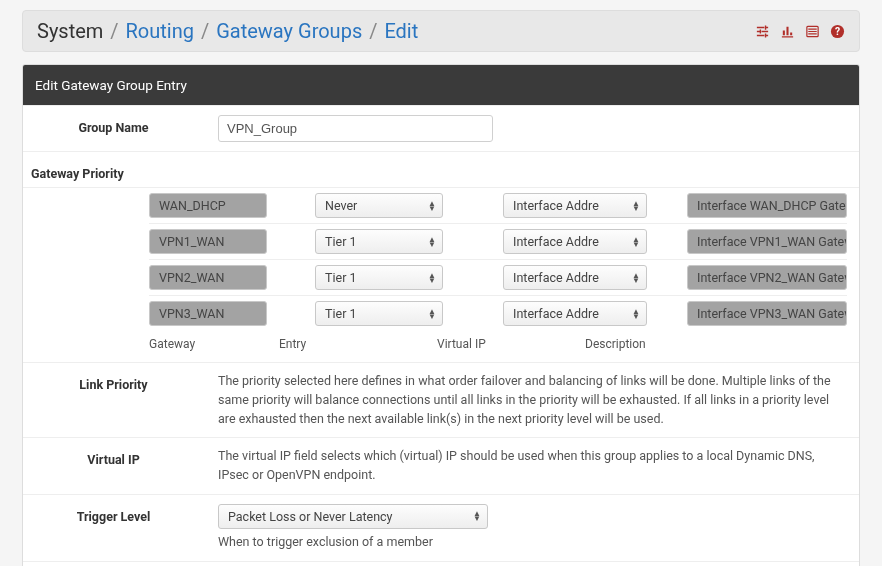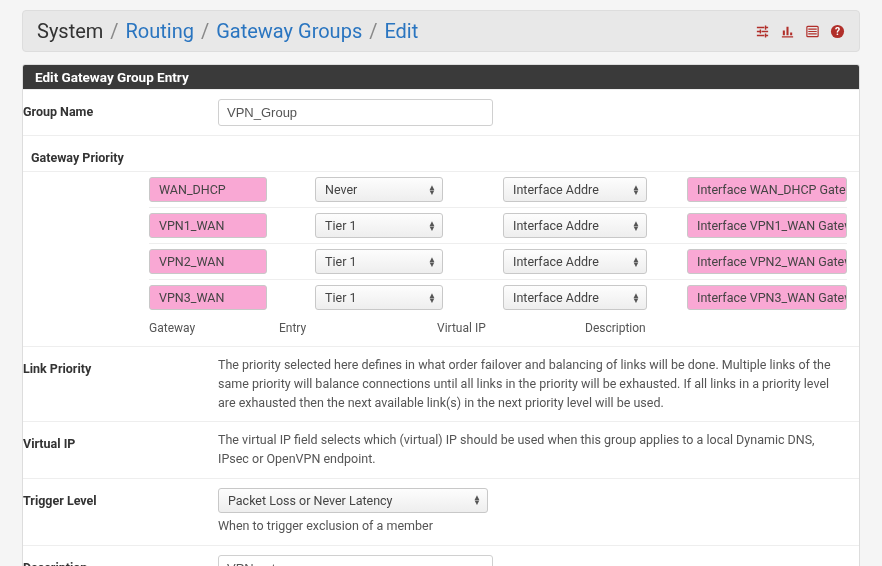--- a/index.html
+++ b/index.html
@@ -23,30 +23,30 @@
   .breadcrumb .sep { color: #888; margin: 0 2px; }
   .breadcrumb .root { color: #333; }
   .breadcrumb a { color: #2a75c0; text-decoration: none; }
   .bc-icons { display: flex; gap: 9px; align-items: center; color: #b12f2a; font-size: 15px; }
   .bc-icons .ico { cursor: pointer; display:inline-flex; align-items:center; justify-content:center; width:16px; height:16px;}
   .bc-icons svg { width: 15px; height: 15px; fill: #b12f2a; }
 
   .panel { border: 1px solid #ddd; border-radius: 3px; background:#fff; margin-bottom: 14px; overflow:hidden;}
   .panel-head {
     background: #3a3a3a; color: #fff;
-    padding: 4px 12px; font-size: 13.5px; font-weight: 700;
+    padding: 12px 12px; font-size: 13.5px; font-weight: 400;
   }
   .form-row {
     display: flex; align-items: flex-start;
     border-top: 1px solid #eee;
     padding: 9px 12px 9px 0;
   }
   .panel .form-row:first-of-type { border-top: none; }
   .form-label {
-    width: 195px; text-align: left; padding-right: 14px;
+    width: 195px; text-align: center; padding-right: 14px;
     font-weight: 700; color: #333; font-size: 12.5px;
     padding-top: 5px;
   }
   .form-control-col { flex: 1; display:flex; flex-direction:column; gap:4px;}
   .section-label { font-weight:700; font-size:12.5px; padding: 8px 0 4px 12px;}
   .section-row { padding: 6px 12px 2px 12px; border-top:1px solid #eee;}
 
   input.text {
     border: 1px solid #d0d0d0; border-radius: 3px;
     padding: 5px 8px; font-size: 13px; width: 275px; background:#fff;
@@ -58,21 +58,21 @@
     background: linear-gradient(#fdfdfd, #eee);
     padding: 4px 6px 4px 9px;
     font-size: 12.5px; color: #444;
     min-height: 24px;
     overflow:hidden; white-space:nowrap;
   }
   .select { position:relative; }
   .select .arrows {
     display:flex; flex-direction:column; font-size:8px; line-height:5px; color:#555; margin-left:4px;
   }
-  .ro { background: #f9a8d4; }
+  .ro { background: #a3a3a3; }
 
   .gw-grid { display:flex; flex-direction:column; }
   .gw-row { display:flex; gap:0; padding: 5px 0; border-top:1px solid #eee;}
   .gw-grid .gw-row:first-child { border-top:none; }
   .col-gw  { width: 118px; }
   .col-tier{ width: 128px; margin-right: 30px; margin-left: 36px;}
   .col-vip { width: 144px; margin-right: 20px;}
   .col-desc{ width: 160px; }
   .gw-head { display:flex; color:#555; font-size:12px; padding:6px 0 2px 0;}
 

